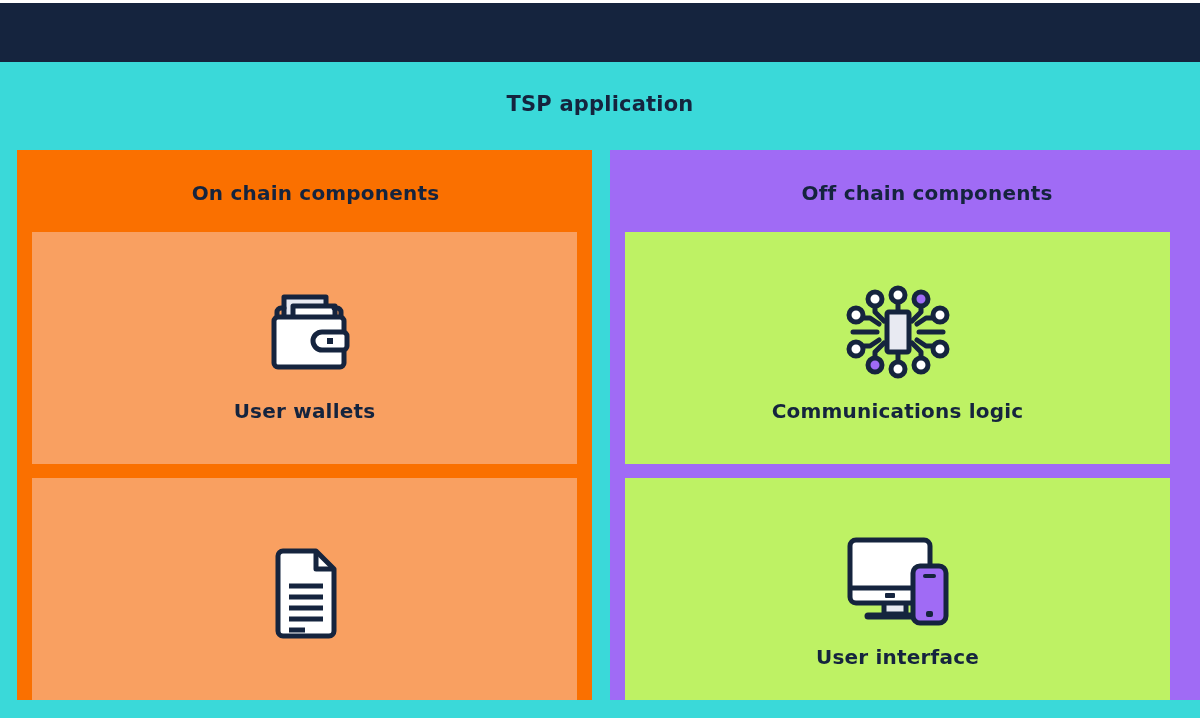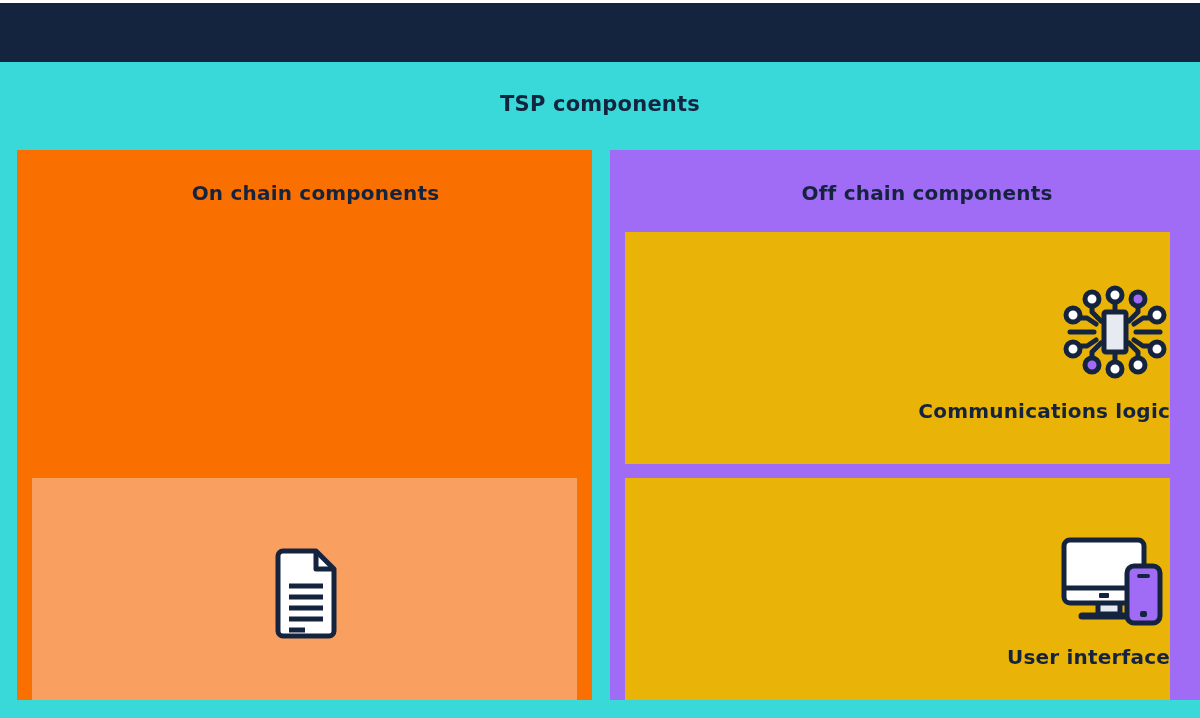--- a/index.html
+++ b/index.html
@@ -93,21 +93,21 @@
     height: 232px;
     display: flex;
     flex-direction: column;
     align-items: center;
     justify-content: center;
   }
   .card.top    { top: 82px; }
   .card.bottom { top: 328px; }
 
   .panel.left  .card { background: #F9A061; }
-  .panel.right .card { background: #eab308; align-items: flex-end; }
+  .panel.right .card { background: #bef264; }
 
   .card-icon {
     height: 118px;
     display: flex;
     align-items: center;
     justify-content: center;
   }
 
   .card-label {
     margin-top: 8px;
@@ -120,26 +120,45 @@
 </style>
 </head>
 <body>
 
 <div id="root">
 
   <div class="header-bar"></div>
 
   <div class="canvas">
 
-    <div class="canvas-title">TSP components</div>
+    <div class="canvas-title">TSP application</div>
 
     <div class="panel left">
 
       <div class="panel-title">On chain components</div>
 
+      <div class="card top">
+        <div class="card-icon">
+          <svg width="104" height="104" viewBox="0 0 104 104" aria-hidden="true">
+
+            <rect x="31" y="17" width="42" height="22" fill="#E8EAF2" stroke="#15243E" stroke-width="5" stroke-linejoin="round"></rect>
+            <rect x="40" y="26" width="42" height="16" fill="#FFFFFF" stroke="#15243E" stroke-width="5" stroke-linejoin="round"></rect>
+
+            <path d="M24 38 v-6 a4 4 0 0 1 4 -4 h3" fill="none" stroke="#15243E" stroke-width="5" stroke-linecap="round"></path>
+            <path d="M88 38 v-6 a4 4 0 0 0 -4 -4 h-3" fill="none" stroke="#15243E" stroke-width="5" stroke-linecap="round"></path>
+
+            <rect x="21" y="37" width="70" height="50" rx="4" fill="#FFFFFF" stroke="#15243E" stroke-width="5" stroke-linejoin="round"></rect>
+
+            <path d="M69 52 h21 a4 4 0 0 1 4 4 v10 a4 4 0 0 1 -4 4 h-21
+                     a9 9 0 0 1 0 -18 z" fill="#FFFFFF" stroke="#15243E" stroke-width="5" stroke-linejoin="round"></path>
+            <rect x="74" y="58" width="6" height="6" fill="#15243E"></rect>
+          </svg>
+        </div>
+        <div class="card-label">User wallets</div>
+      </div>
 
       <div class="card bottom">
         <div class="card-icon">
           <svg width="104" height="104" viewBox="0 0 104 104" aria-hidden="true">
             <path d="M25 14 a5 5 0 0 1 5 -5 h33 l18 18 v62 a5 5 0 0 1 -5 5 h-46 a5 5 0 0 1 -5 -5 z" fill="#FFFFFF" stroke="#15243E" stroke-width="5" stroke-linejoin="round"></path>
             <path d="M63 9 v18 h18" fill="none" stroke="#15243E" stroke-width="5" stroke-linejoin="round"></path>
             <g stroke="#15243E" stroke-width="5" stroke-linecap="butt">
               <line x1="36" y1="44" x2="70" y2="44"></line>
               <line x1="36" y1="55" x2="70" y2="55"></line>
               <line x1="36" y1="66" x2="70" y2="66"></line>

